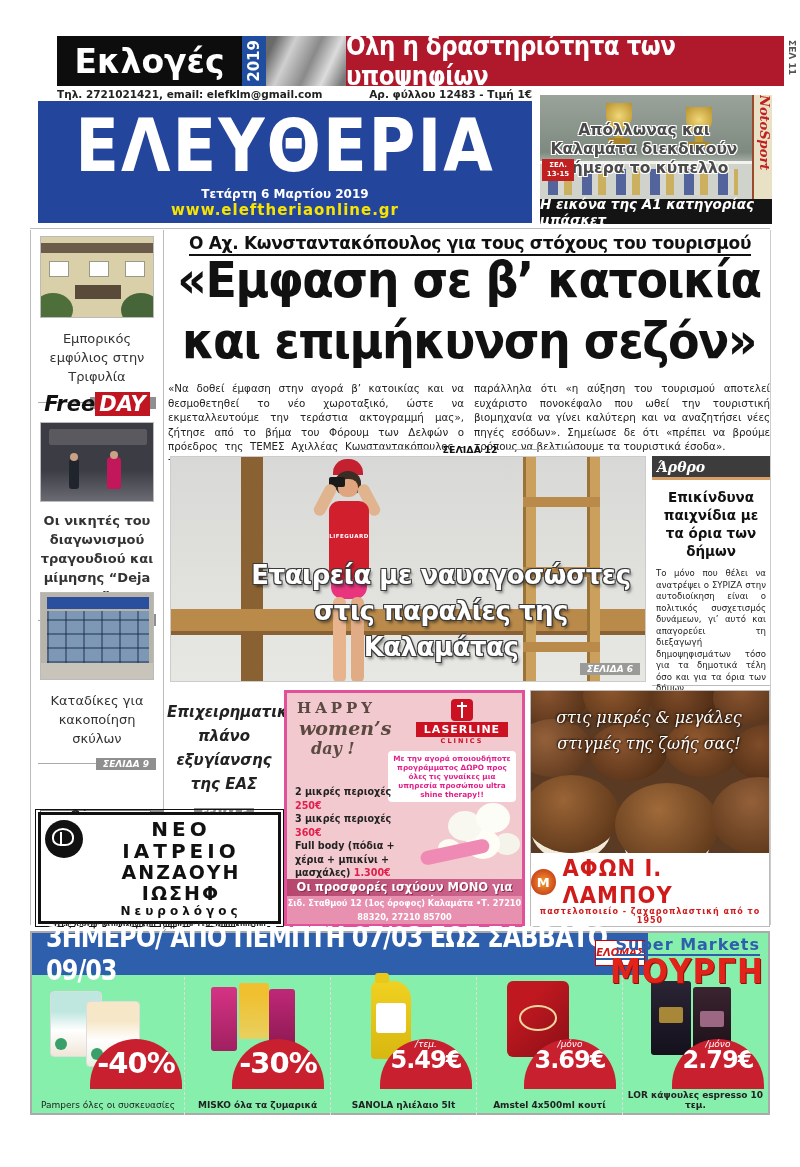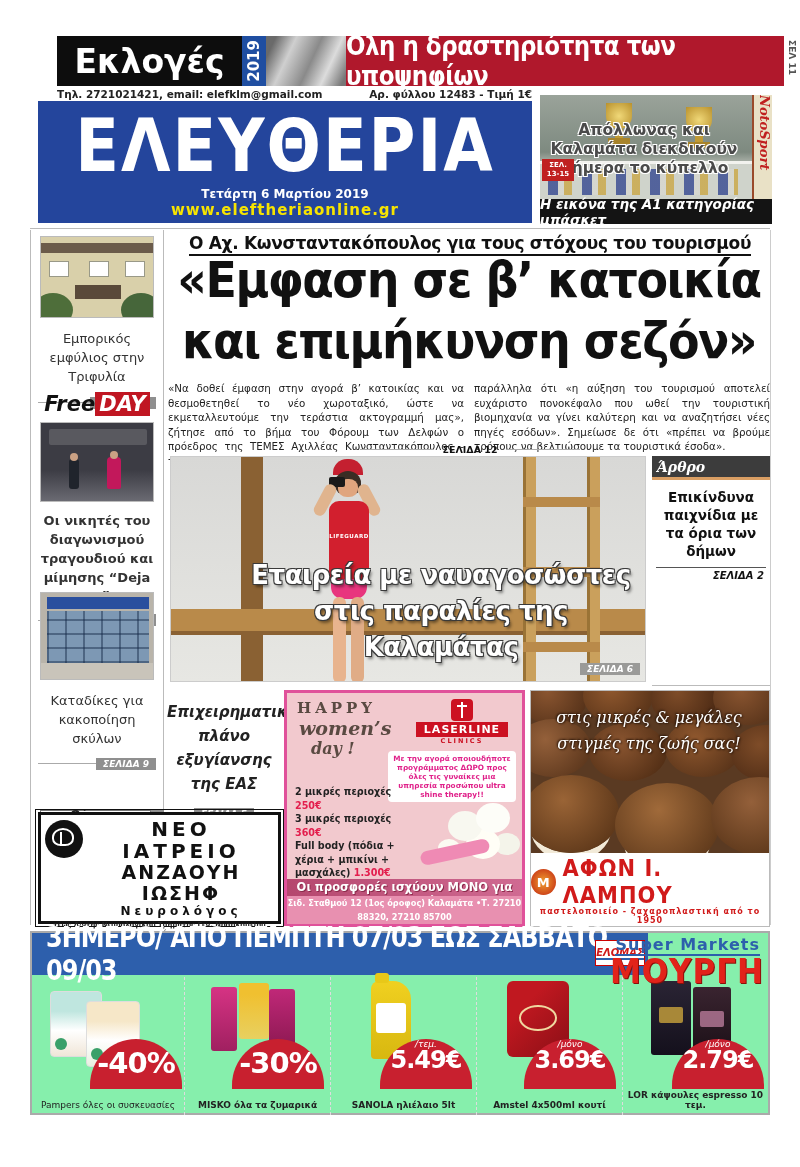--- a/index.html
+++ b/index.html
@@ -188,20 +188,21 @@
       <div>στις παραλίες της Καλαμάτας</div>
     </div>
     <span class="pagebadge abs" style="right:5px;bottom:6px;background:#9a9a98;">ΣΕΛΙΔΑ 6</span>
   </div>
 
   <div class="abs" style="left:652px;top:456px;width:118px;height:230px;border-bottom:1px solid #bbb;">
     <div style="background:#3c3c3c;border-bottom:3px solid #d99e63;padding:1px 5px;">
       <span class="white b i" style="font-family:'DejaVu Serif',serif;font-size:14px;">Άρθρο</span>
     </div>
     <div class="ctr b" style="font-size:13.5px;line-height:18px;margin-top:8px;padding:0 6px;">Επικίνδυνα παιχνίδια με τα όρια των δήμων</div>
+    <div style="font-size:8.6px;line-height:11.5px;text-align:justify;margin-top:8px;padding:0 4px;color:#222;">Το μόνο που θέλει να ανατρέψει ο ΣΥΡΙΖΑ στην αυτοδιοίκηση είναι ο πολιτικός συσχετισμός δυνάμεων, γι’ αυτό και απαγορεύει τη διεξαγωγή δημοψηφισμάτων τόσο για τα δημοτικά τέλη όσο και για τα όρια των δήμων.</div>
     <div style="border-top:1px solid #555;margin:7px 4px 2px;"></div>
     <div class="b i" style="font-size:10px;text-align:right;padding-right:6px;">ΣΕΛΙΔΑ 2</div>
   </div>
 
   <div class="abs ctr" style="left:167px;top:700px;width:114px;">
     <div class="b i" style="font-size:15px;line-height:24px;color:#222;">Επιχειρηματικό πλάνο εξυγίανσης της ΕΑΣ</div>
     <div class="badge-row" style="margin-top:12px;">
         <span class="ln"></span>
       <span class="pagebadge">ΣΕΛΙΔΑ 5</span>
       <span class="ln"></span>

